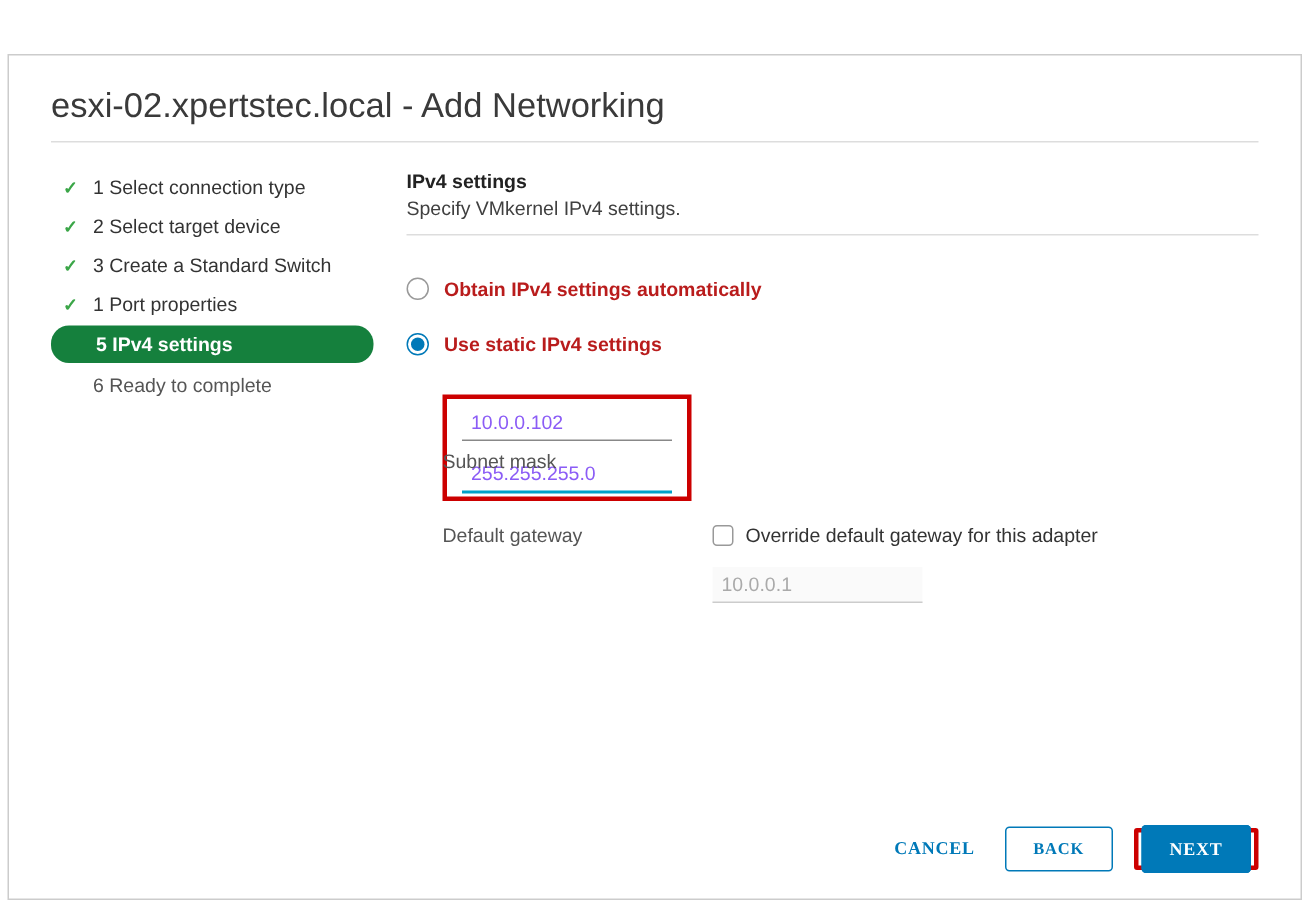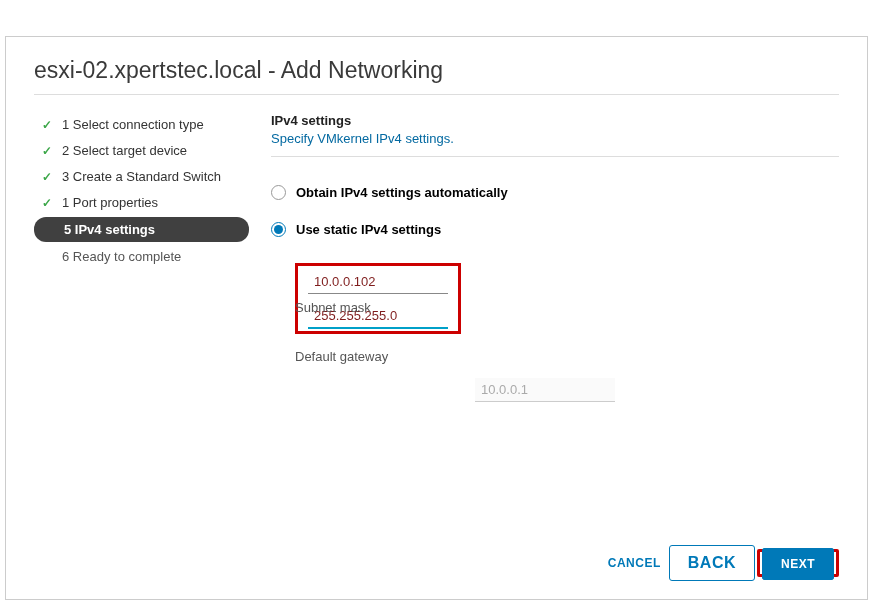--- a/index.html
+++ b/index.html
@@ -43,51 +43,51 @@
     align-items: center;
     gap: 8px;
     padding: 4px 8px;
     font-size: 13px;
     color: #333;
     margin-bottom: 3px;
     border-radius: 12px;
   }
   .step.done .check { color: #3ba648; font-weight: bold; font-size: 12px; width: 12px; }
   .step.active {
-    background: #404040;
+    background: #15803d;
     color: #fff;
     font-weight: 600;
     padding: 5px 10px;
   }
   .step.active .check, .step.pending .check { visibility: hidden; width: 12px; }
   .step.pending { color: #555; }
   .main {
     flex: 1;
     padding-left: 4px;
   }
   .section-title {
     font-size: 13px;
     font-weight: 600;
     color: #222;
     margin-bottom: 3px;
   }
   .section-sub {
     font-size: 13px;
-    color: #0369a1;
+    color: #404040;
     padding-bottom: 10px;
     border-bottom: 1px solid #ddd;
     margin-bottom: 28px;
   }
   .radio-row {
     display: flex;
     align-items: center;
     gap: 10px;
     font-size: 13px;
     font-weight: 600;
-    color: #000000;
+    color: #b91c1c;
     margin-bottom: 22px;
     cursor: pointer;
   }
   .radio {
     width: 15px; height: 15px;
     border: 1px solid #999;
     border-radius: 50%;
     display: inline-flex;
     align-items: center;
     justify-content: center;
@@ -110,21 +110,21 @@
   .form-label {
     width: 180px;
     color: #555;
   }
   .form-input {
     border: none;
     border-bottom: 1px solid #888;
     padding: 4px 6px;
     font-size: 13px;
     width: 140px;
-    color: #7f1d1d;
+    color: #8b5cf6;
     outline: none;
   }
   .form-input.focused {
     border-bottom: 2px solid #00a0c8;
   }
   .form-input.disabled {
     color: #aaa;
     border-bottom: 1px solid #ccc;
   }
   .highlight-box {
@@ -147,36 +147,37 @@
   }
   .static-val {
     font-size: 13px;
     color: #333;
     padding: 4px 6px;
   }
   .footer {
     display: flex;
     justify-content: flex-end;
     align-items: center;
-    gap: 2px;
+    gap: 14px;
     padding-top: 14px;
+    font-family: Liberation Serif, serif;
   }
   .btn-link {
     color: #0079b8;
     font-size: 12px;
     font-weight: 600;
     letter-spacing: 0.5px;
     cursor: pointer;
     padding: 8px 6px;
   }
   .btn-outline {
     border: 1px solid #0079b8;
     color: #0079b8;
     background: #fff;
-    font-size: 16px;
+    font-size: 11px;
     font-weight: 600;
     letter-spacing: 0.5px;
     padding: 8px 18px;
     border-radius: 3px;
     cursor: pointer;
   }
   .btn-primary {
     background: #0079b8;
     color: #fff;
     font-size: 12px;
@@ -256,20 +257,24 @@
             </div>
           </div>
         </div>
 
         <div class="form-row" style="margin-top:-38px; margin-bottom:34px;">
           <div class="form-label">Subnet mask</div>
         </div>
 
         <div class="form-row">
           <div class="form-label">Default gateway</div>
+          <div class="checkbox-row">
+            <span class="checkbox"></span>
+            <span>Override default gateway for this adapter</span>
+          </div>
         </div>
 
         <div class="form-row">
           <div class="form-label"></div>
           <input class="form-input disabled" type="text" disabled="" value="10.0.0.1" style="">
         </div>
 
 
       </div>
     </div>

